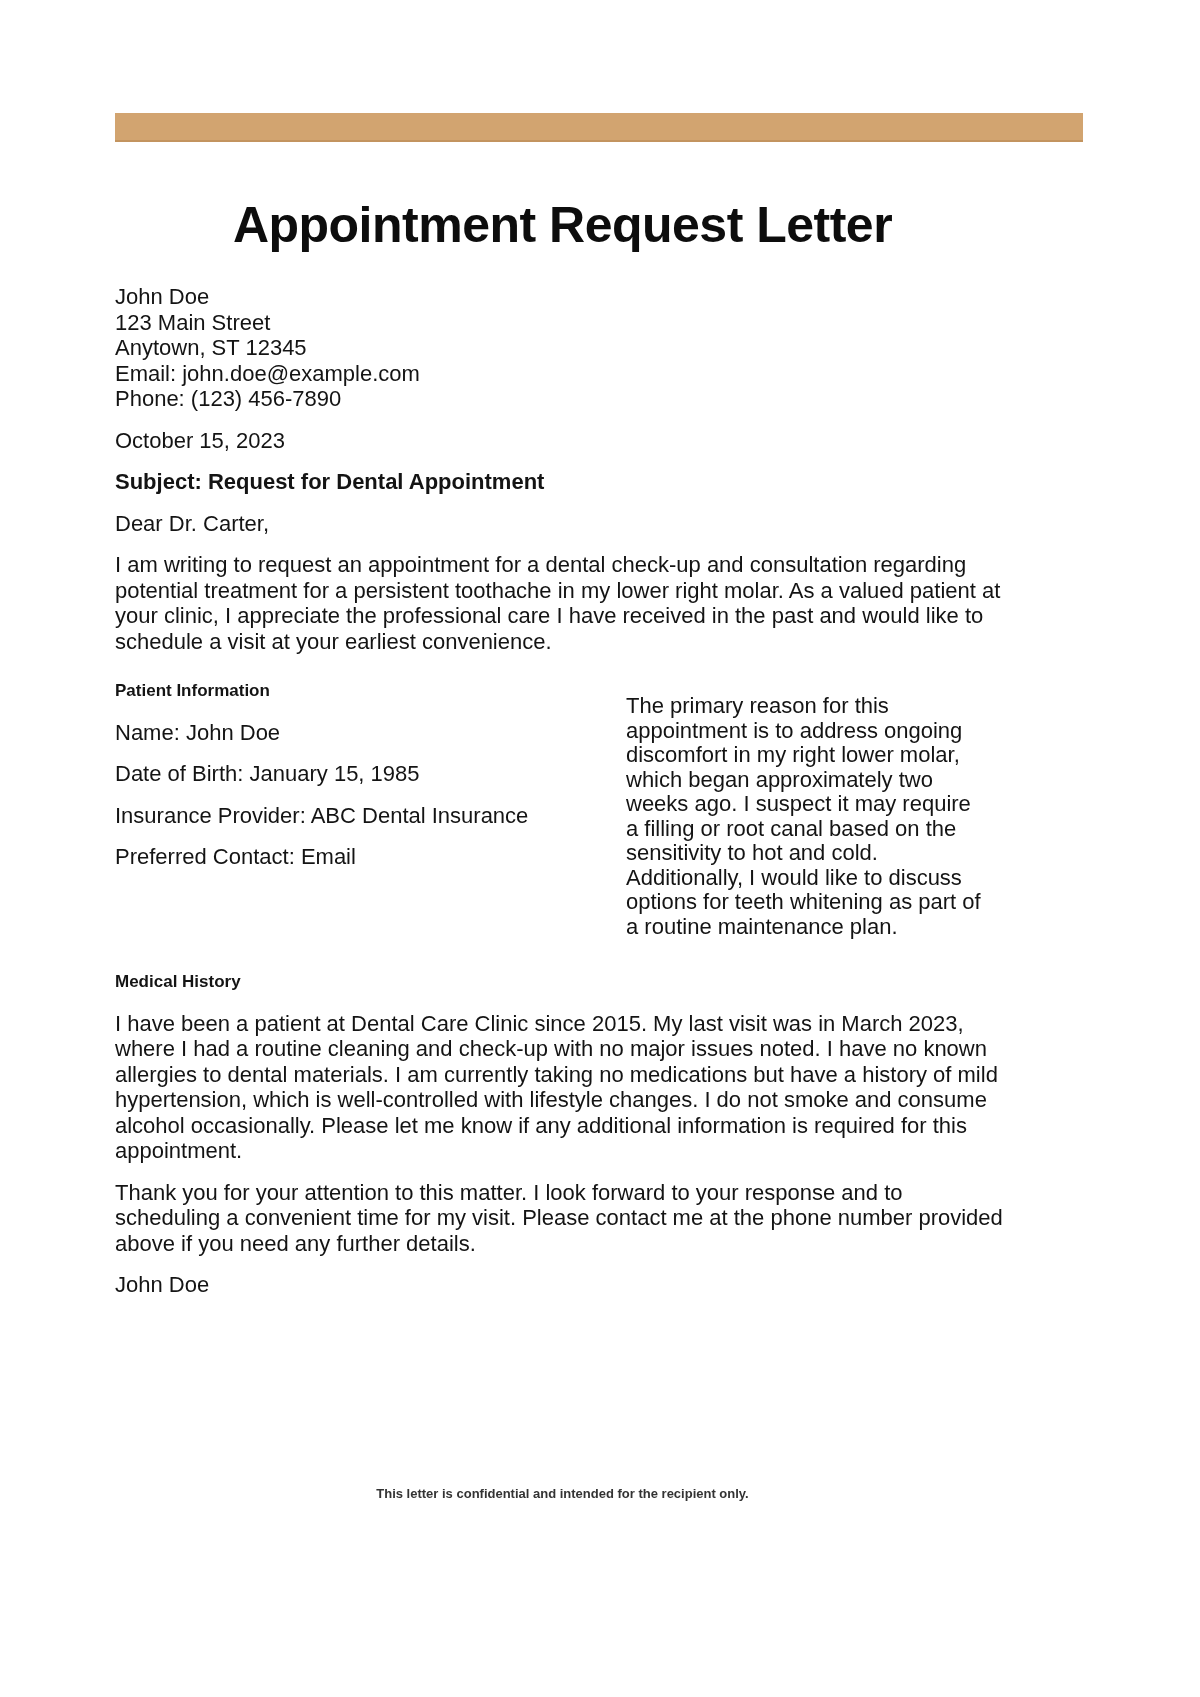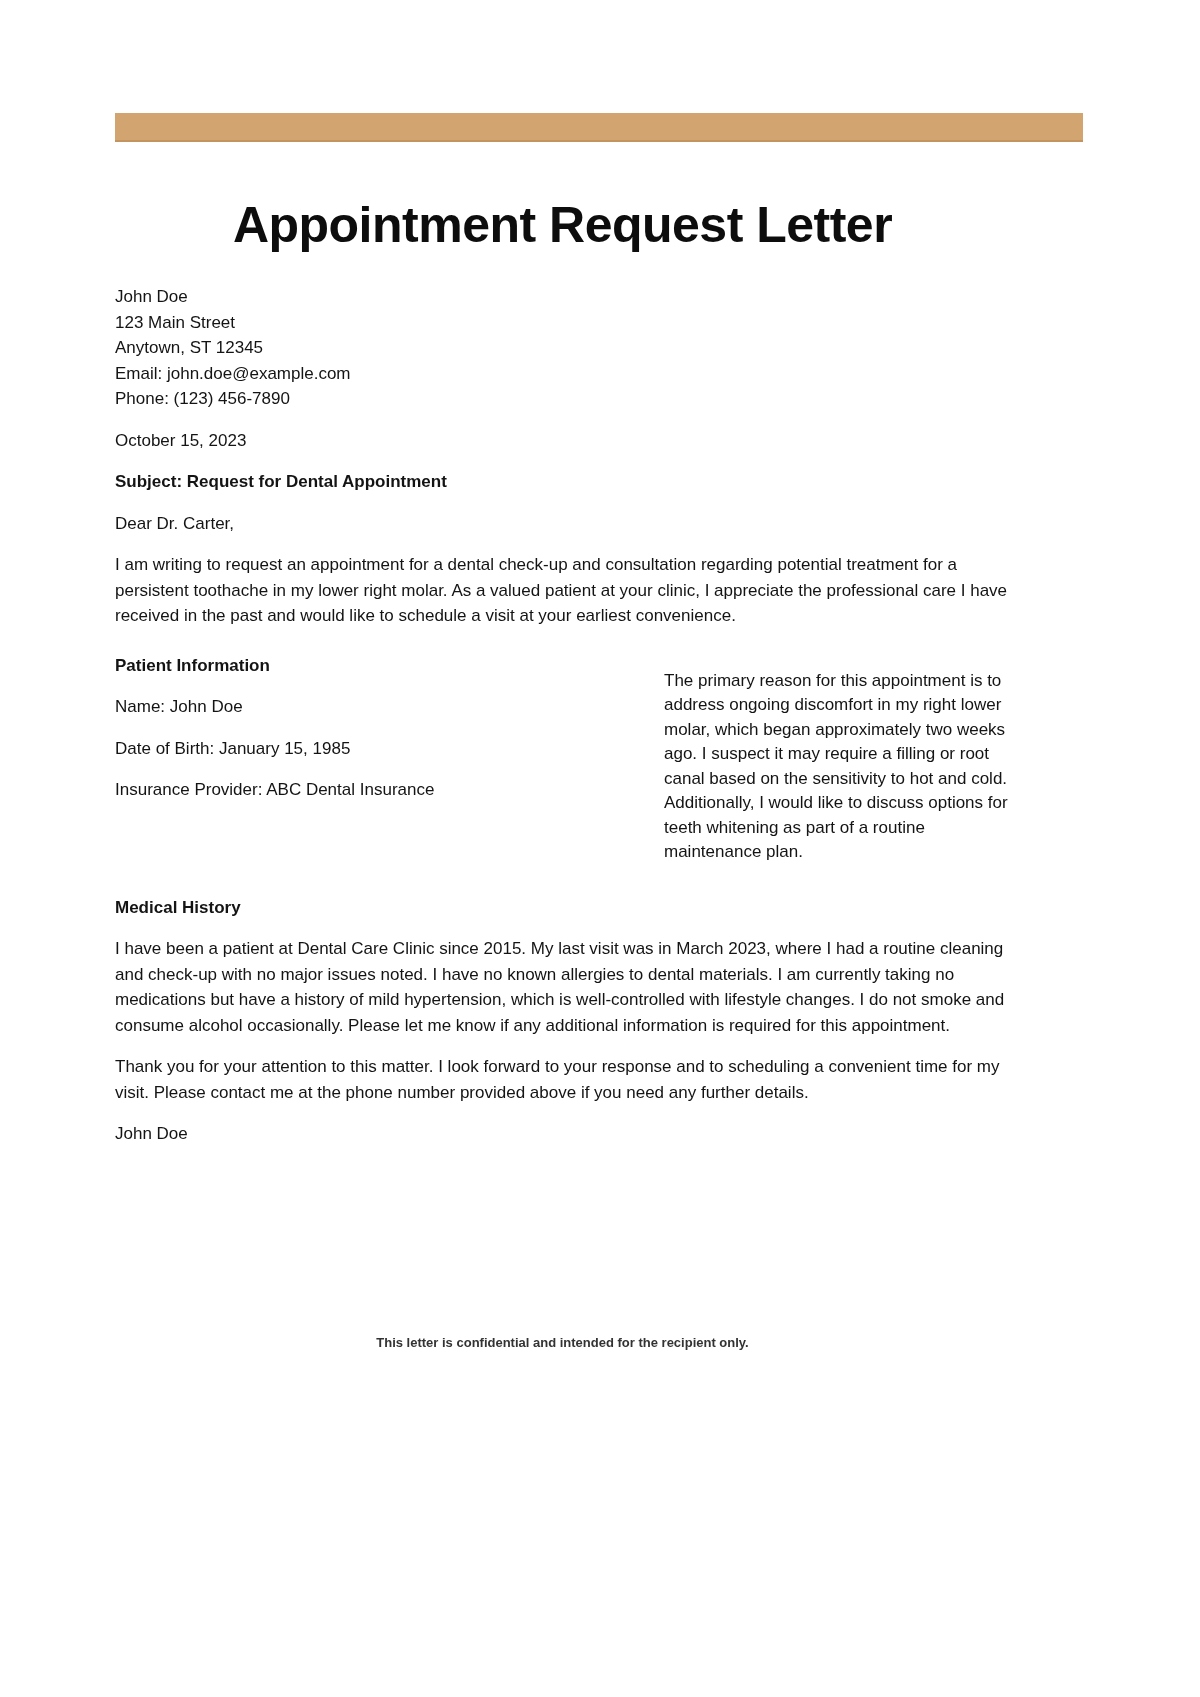--- a/index.html
+++ b/index.html
@@ -43,30 +43,30 @@
     font-size: 50px;
     line-height: 58px;
     font-weight: 700;
     letter-spacing: -0.5px;
     text-align: center;
     color: #0d0d0d;
     white-space: nowrap;
   }
   p {
     margin: 16px 0;
-    font-size: 17px;
+    font-size: 22px;
     line-height: 25.5px;
   }
   .block span { display: block; }
   .bold { font-weight: 400; }
   .subject { font-weight: 700; }
   .two-col {
     display: grid;
     grid-template-columns: 488px 358px;
-    column-gap: 61px;
+    column-gap: 23px;
     margin-top: 24px;
   }
   .col-heading {
     margin: 0 0 0 0;
     font-size: 17px;
     line-height: 25.5px;
     font-weight: 700;
   }
   .fields p { margin: 16px 0 0 0; }
   .purpose-text {
@@ -116,20 +116,21 @@
 
     <p>I am writing to request an appointment for a dental check-up and consultation regarding potential treatment for a persistent toothache in my lower right molar. As a valued patient at your clinic, I appreciate the professional care I have received in the past and would like to schedule a visit at your earliest convenience.</p>
 
     <div class="two-col">
 
       <div class="fields">
         <h3 class="col-heading">Patient Information</h3>
         <p><strong class="bold">Name:</strong> <span>John Doe</span></p>
         <p><strong class="bold">Date of Birth:</strong> <span>January 15, 1985</span></p>
         <p><strong class="bold">Insurance Provider:</strong> <span>ABC Dental Insurance</span></p>
+        <p><strong class="bold">Preferred Contact:</strong> <span>Email</span></p>
       </div>
 
       <div>
         <p class="purpose-text">The primary reason for this appointment is to address ongoing discomfort in my right lower molar, which began approximately two weeks ago. I suspect it may require a filling or root canal based on the sensitivity to hot and cold. Additionally, I would like to discuss options for teeth whitening as part of a routine maintenance plan.</p>
       </div>
 
     </div>
 
     <h3 class="section-heading">Medical History</h3>
     <p>I have been a patient at Dental Care Clinic since 2015. My last visit was in March 2023, where I had a routine cleaning and check-up with no major issues noted. I have no known allergies to dental materials. I am currently taking no medications but have a history of mild hypertension, which is well-controlled with lifestyle changes. I do not smoke and consume alcohol occasionally. Please let me know if any additional information is required for this appointment.</p>

